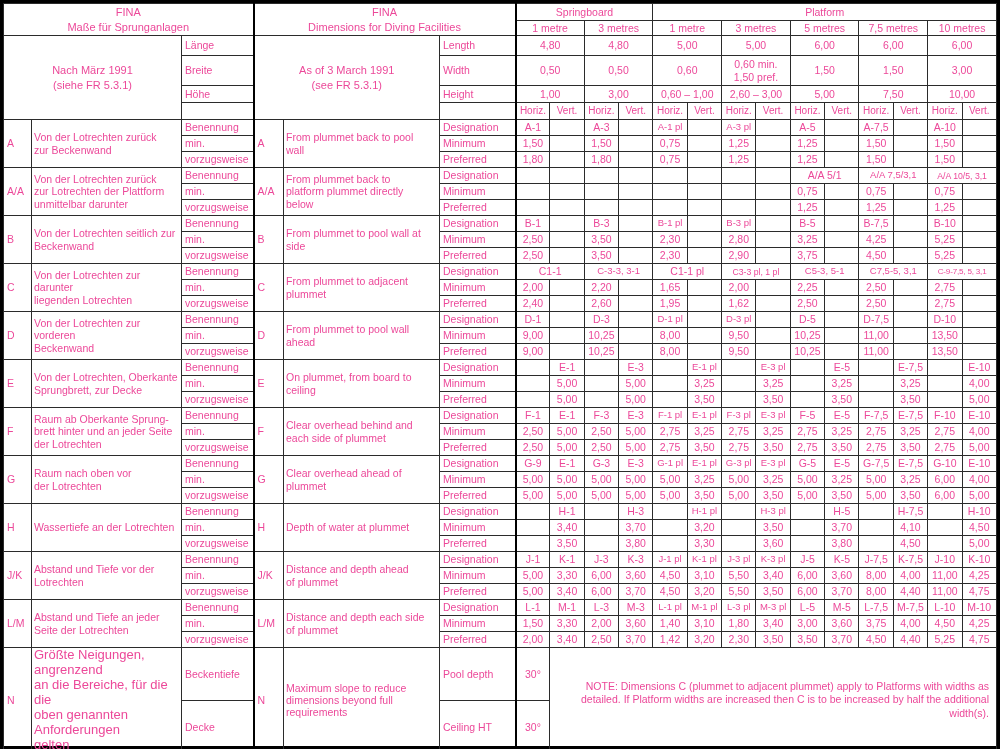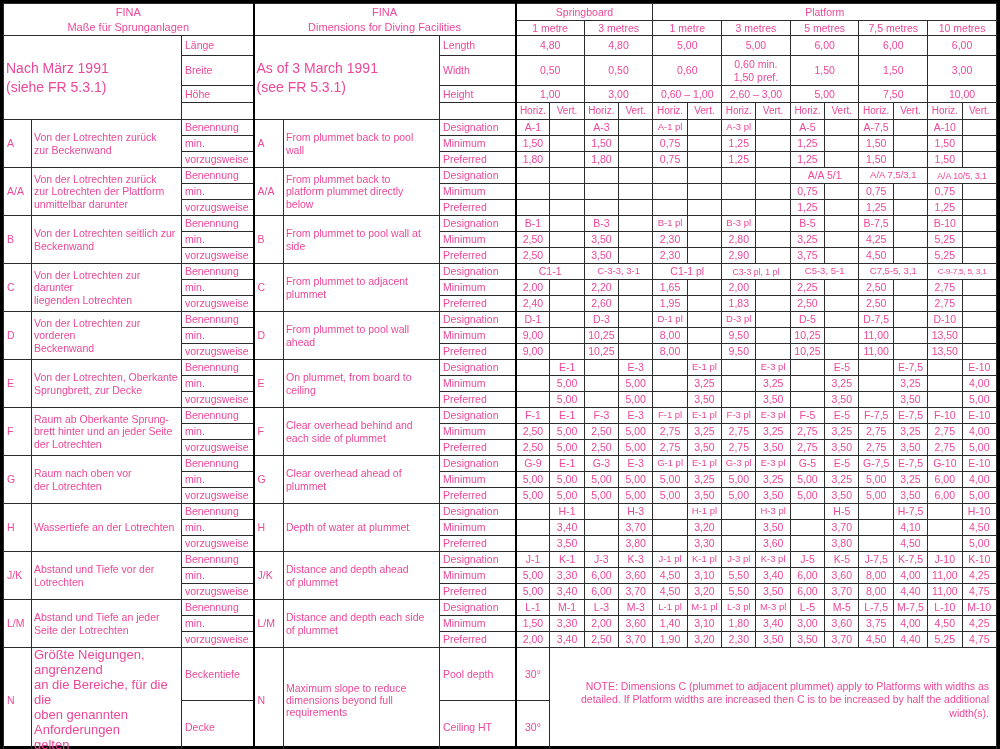--- a/index.html
+++ b/index.html
@@ -24,21 +24,21 @@
     line-height: 1.15;
   }
   .tc { text-align: center; padding: 0 1px; white-space: nowrap; }
   .tl { text-align: left; }
   .pre { white-space: pre-line; margin-left: 8px; }
   .desc { font-size: 10.5px; line-height: 1.18; }
   .letter { font-size: 10.5px; padding-left: 3px; }
   .rl { font-size: 10.5px; padding-left: 3px; }
   .bl2 { border-left: 2px solid #000; }
   .title { font-size: 11px; text-align: center; line-height: 1.3; }
-  .datebox { font-size: 14px; line-height: 1.3; }
+  .datebox { font-size: 11px; text-align: center; line-height: 1.3; }
   .subh { font-size: 10px; }
   .note { font-size: 10.5px; white-space: normal; padding: 2px 7px; line-height: 1.3; text-align: right; vertical-align: middle; }
   .smdesc { font-size: 13px; line-height: 1.15; }
   .sm1 { font-size: 9.5px; }
   .sm  { font-size: 8.7px; text-align: center; }
   .xs  { font-size: 8.1px; letter-spacing: -0.2px; }
   tr.dr { height: 16px; }
   tr.nr { height: 23px; }
 </style>
 </head>
@@ -366,21 +366,21 @@
         </tr>
         <tr class="dr">
           <td class="tl rl">vorzugsweise</td>
           <td class="tl rl">Preferred</td>
           <td class="tc  bl2">2,40</td>
           <td class="tc"></td>
           <td class="tc">2,60</td>
           <td class="tc"></td>
           <td class="tc">1,95</td>
           <td class="tc"></td>
-          <td class="tc">1,83</td>
+          <td class="tc">1,62</td>
           <td class="tc"></td>
           <td class="tc">2,50</td>
           <td class="tc"></td>
           <td class="tc">2,50</td>
           <td class="tc"></td>
           <td class="tc">2,75</td>
           <td class="tc"></td>
         </tr>
         <tr class="dr">
           <td class="tl letter" rowspan="3">D</td>
@@ -783,21 +783,21 @@
           <td class="tc">4,50</td>
           <td class="tc">4,25</td>
         </tr>
         <tr class="dr">
           <td class="tl rl">vorzugsweise</td>
           <td class="tl rl">Preferred</td>
           <td class="tc  bl2">2,00</td>
           <td class="tc">3,40</td>
           <td class="tc">2,50</td>
           <td class="tc">3,70</td>
-          <td class="tc">1,90</td>
+          <td class="tc">1,42</td>
           <td class="tc">3,20</td>
           <td class="tc">2,30</td>
           <td class="tc">3,50</td>
           <td class="tc">3,50</td>
           <td class="tc">3,70</td>
           <td class="tc">4,50</td>
           <td class="tc">4,40</td>
           <td class="tc">5,25</td>
           <td class="tc">4,75</td>
         </tr>

